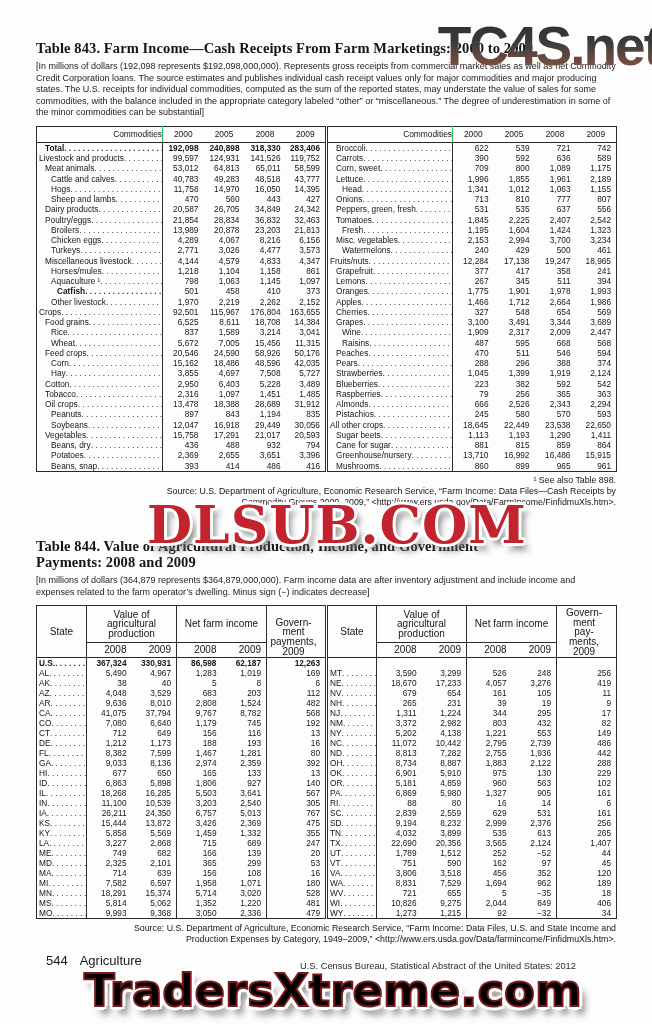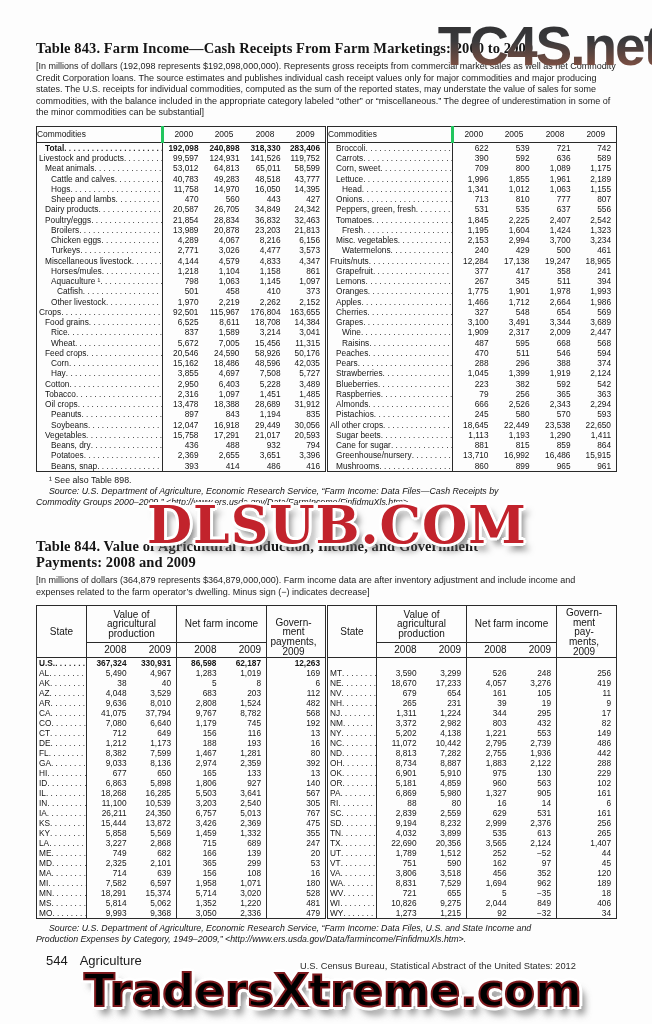--- a/index.html
+++ b/index.html
@@ -18,36 +18,36 @@
   }
   .tbl-note{font-size:9px;line-height:11.6px;margin:0 0 7px 0;color:#1c1c1c;}
 
   
   table{border-collapse:collapse;table-layout:fixed;width:580px;font-size:8.3px;color:#151515;}
   td,th{padding:0;margin:0;font-weight:normal;overflow:hidden;white-space:nowrap;}
 
   
   .t843{border:1px solid #2a2a2a;}
   .t843 thead th{border-bottom:1px solid #2a2a2a;height:15px;vertical-align:middle;font-size:8.4px;}
-  .t843 .hlbl{text-align:left;border-right:3px solid #22c55e;}
+  .t843 .hlbl{text-align:right;border-right:1px solid #22c55e;}
   .t843 .hyr{text-align:center;}
   .t843 td{line-height:10.25px;height:10.25px;}
   .t843 td.lbl{border-right:1px solid #2a2a2a;}
   .dbl{border-left:3px double #2a2a2a;}
   td.num{text-align:right;padding-right:5px;}
   .b{font-weight:bold;}
   .lab{display:flex;align-items:baseline;}
   .lab .txt{white-space:nowrap;}
   .lab .dots{flex:1;overflow:hidden;white-space:nowrap;color:#2a2a2a;}
   .lab .dots::before{content:" . . . . . . . . . . . . . . . . . . . . . . . . . . . . . . . . . . . . .";}
-  .i0{padding-left:2px;}.i1{padding-left:8px;}.i2{padding-left:14px;}.i3{padding-left:20px;}
-
-  .foot-note,.src{font-size:8.8px;line-height:11px;margin:0;text-indent:13px;}
+  .i0{padding-left:2px;}.i1{padding-left:8px;}.i2{padding-left:14px;}.i3{padding-left:20px;font-weight:bold;}
+
+  .foot-note,.src{font-size:8.8px;line-height:11px;margin:0;text-indent:13px;text-align:right;}
   .fn-block{margin-top:3px;}
-  .src{text-indent:0;font-style:italic;}
+  .src{text-indent:0;}
   .src .ind{padding-left:13px;}
 
   
   .sec844{margin-top:30px;}
   .t844{border:1px solid #2a2a2a;margin-top:6px;}
   .t844 thead th{font-size:10px;vertical-align:middle;}
   .t844 thead .hr2 th{vertical-align:bottom;}
   .t844 .hstate{border-right:1px solid #2a2a2a;text-align:center;}
   .t844 .grp{text-align:center;border-bottom:1px solid #2a2a2a;white-space:normal;line-height:9.6px;padding:2px 2px;}
   .t844 .grp.bl,.t844 .hgovt{border-left:1px solid #2a2a2a;}

